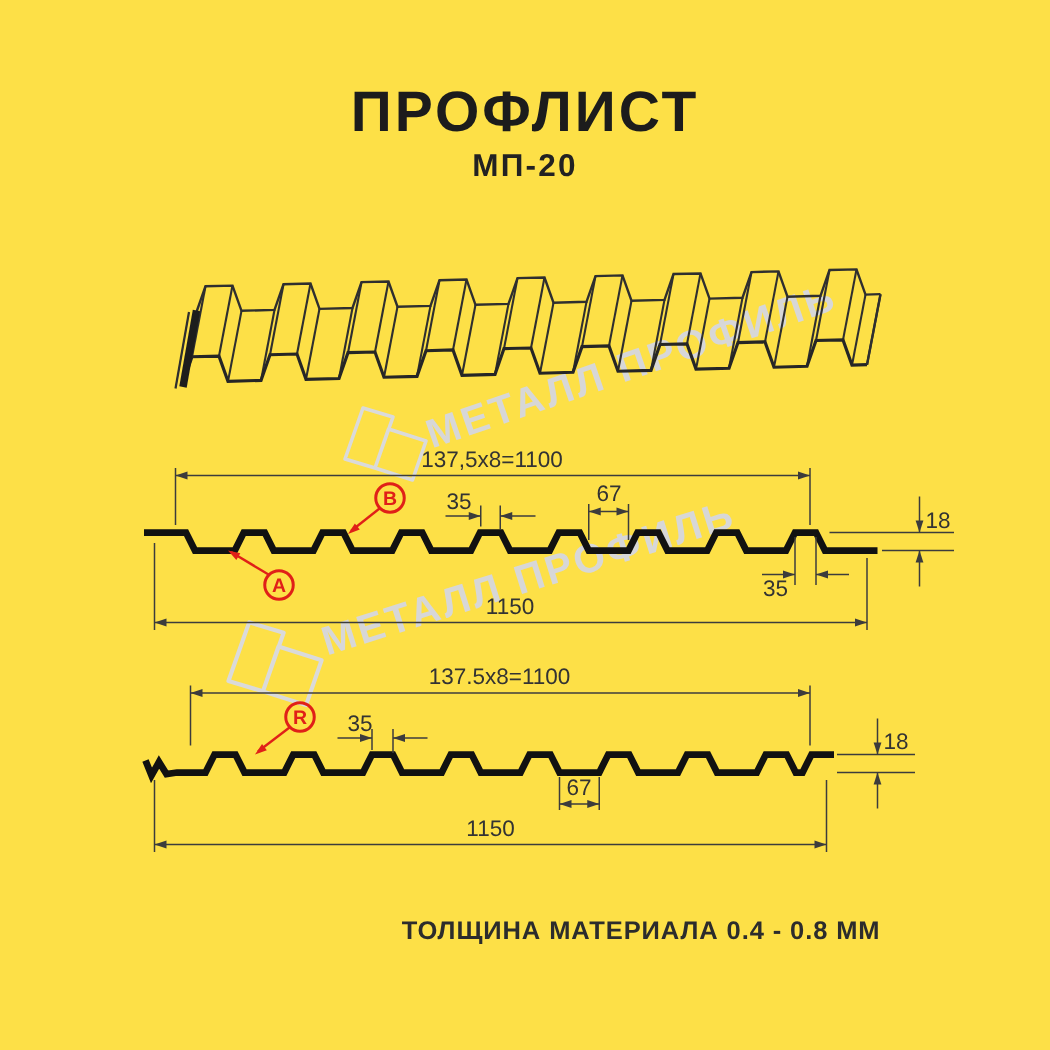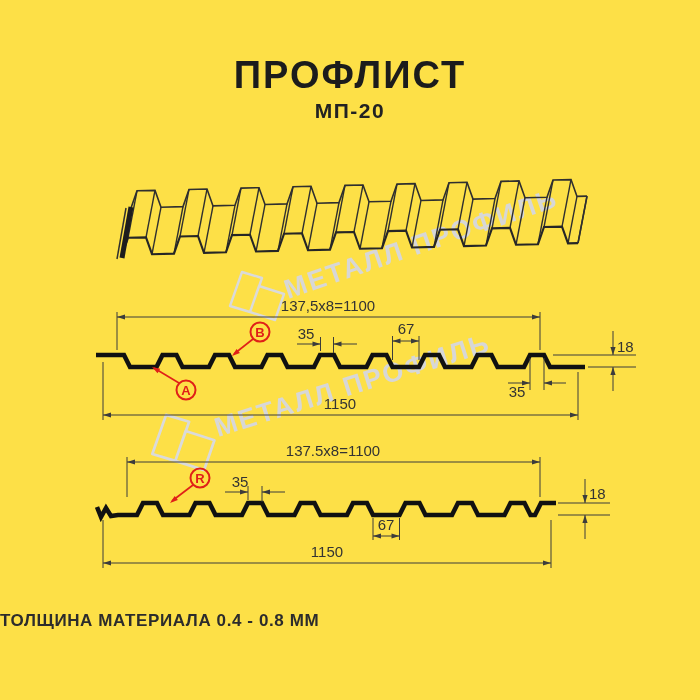--- a/index.html
+++ b/index.html
@@ -2,21 +2,21 @@
 <html><head>
 <meta charset="utf-8">
 <style>
   html,body{margin:0;padding:0;background:#fff;}
   #stage{position:relative;width:700px;height:700px;background:#fde047;overflow:hidden;
          font-family:Liberation Sans, sans-serif;padding-left:36px;}
   .title{position:absolute;left:0;top:54px;width:700px;text-align:center;
          font-size:38px;font-weight:700;color:#1c1c1c;letter-spacing:2px;}
   .subtitle{position:absolute;left:0;top:99px;width:700px;text-align:center;
          font-size:21px;font-weight:700;color:#222;letter-spacing:1.5px;}
-  .footer{position:absolute;left:0;top:611px;width:587px;text-align:left;
+  .footer{position:absolute;left:0;top:611px;width:587px;text-align:right;
          font-size:17px;font-weight:700;color:#2c2c2c;letter-spacing:0.6px;}
   svg{position:absolute;left:0;top:0;}
   .dim{font-size:15px;fill:#333;}
   .mid{text-anchor:middle;}
   .red-letter{font-size:13px;font-weight:700;fill:#e02018;text-anchor:middle;}
   .wm{font-size:27px;font-weight:700;fill:#d7d7d7;letter-spacing:2px;}
   .wmlogo{fill:none;stroke:#dadada;stroke-width:2.4;stroke-linejoin:round;}
   .redcirc{fill:none;stroke:#e02018;stroke-width:2;}
 </style>
 </head>

